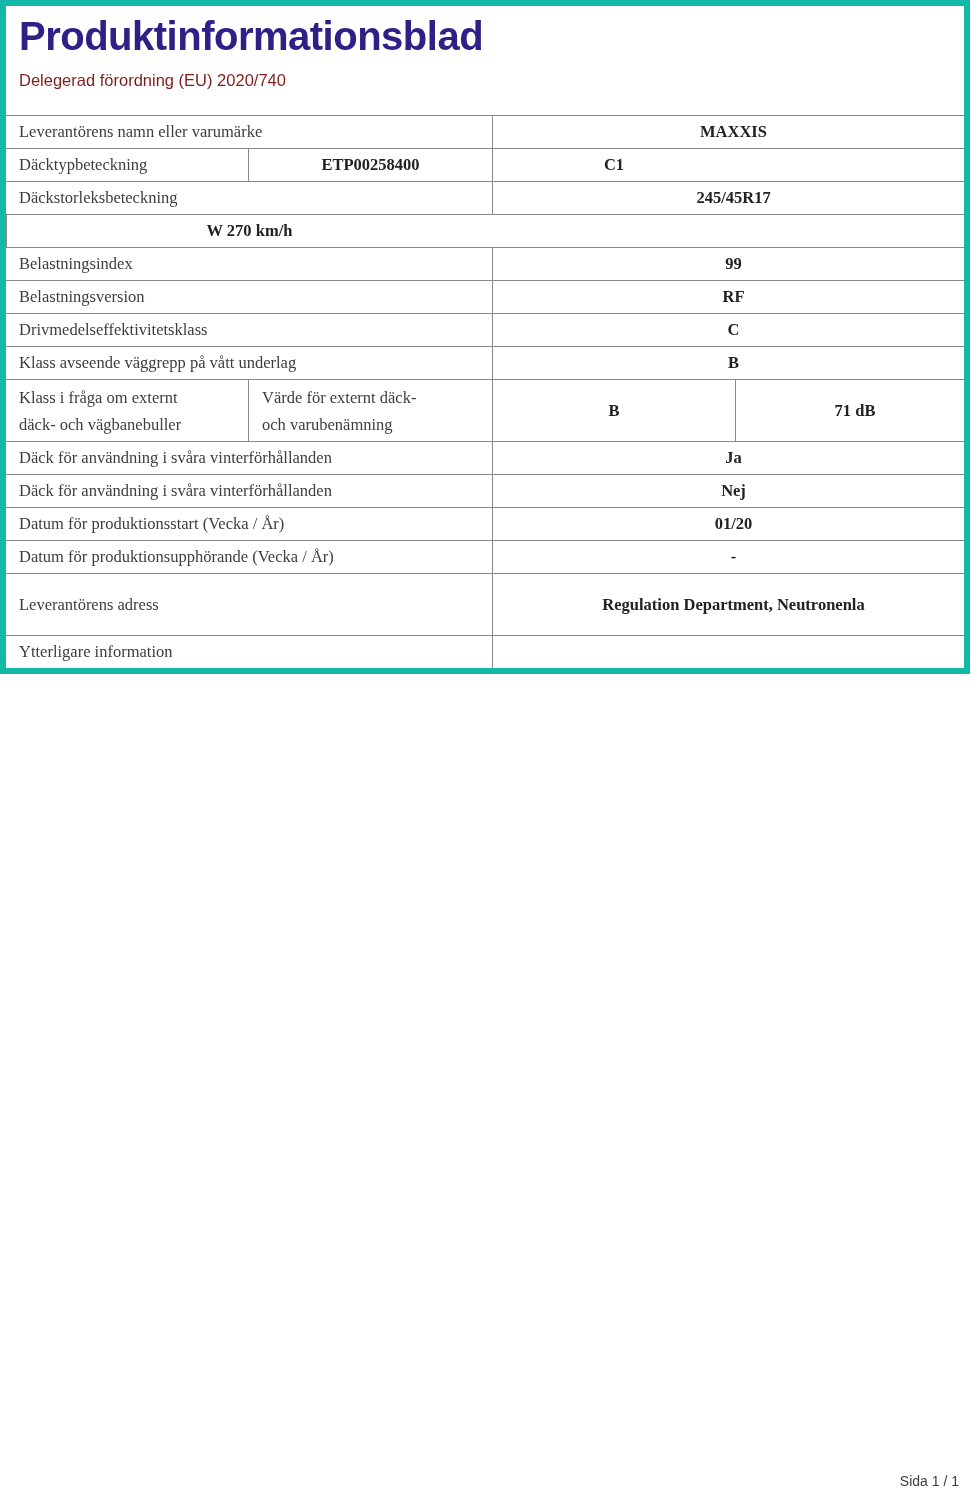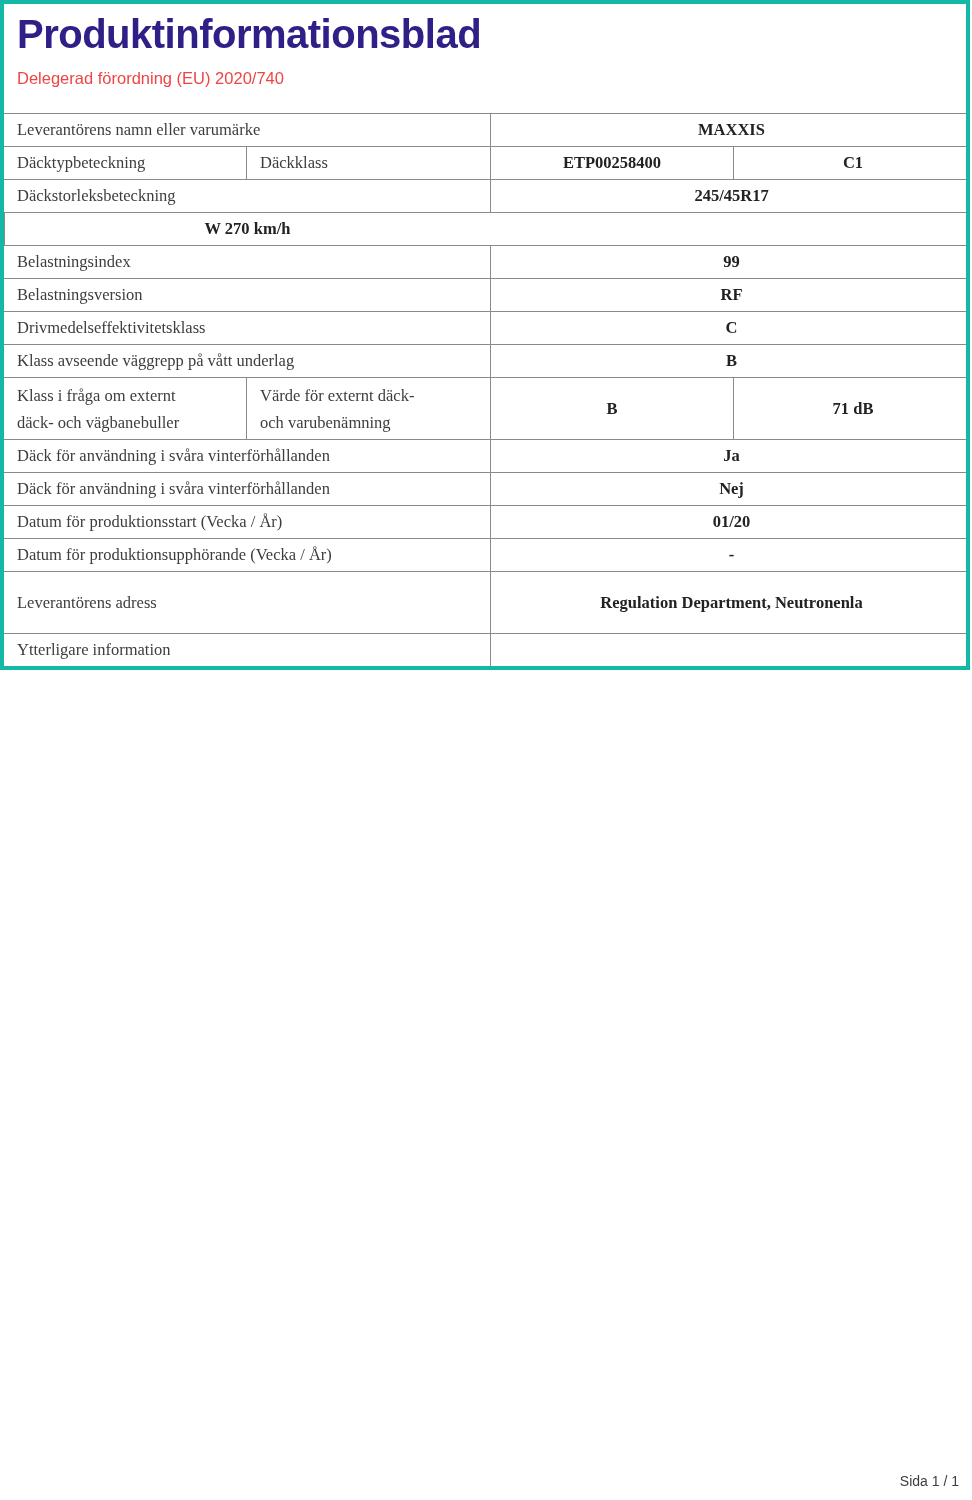--- a/index.html
+++ b/index.html
@@ -3,28 +3,28 @@
 <meta charset="utf-8">
 <style>
   html,body { margin:0; padding:0; }
   body {
     width:972px; height:1500px; background:#ffffff; position:relative;
     font-family:"Liberation Sans", sans-serif;
     -webkit-font-smoothing:antialiased;
   }
   .sheet {
     position:absolute; left:0; top:0; width:970px;
-    border:4px solid #14b8a6; box-sizing:border-box; background:#fff;
+    border:6px solid #14b8a6; box-sizing:border-box; background:#fff;
   }
   .hdr { height:109px; box-sizing:border-box; padding:6px 0 0 13px; }
   .title {
     font-size:40px; font-weight:bold; color:#2F2087;
     letter-spacing:-0.5px; line-height:48px;
   }
-  .subtitle { font-size:16.5px; color:#ef4444; margin-top:11px; }
+  .subtitle { font-size:16.5px; color:#7f1d1d; margin-top:11px; }
 
   .row {
     display:grid; grid-template-columns:242px 244px 243px 239px;
     border-top:1px solid #8a8a8a; box-sizing:border-box;font-family:Liberation Serif, serif;
   }
   .row.single { height:33px; }
   .row.double { height:62px; }
   .cell { display:flex; align-items:center; box-sizing:border-box; min-width:0; }
   .c2 { grid-column: span 2; }
   .bl { border-left:1px solid #8a8a8a; }
@@ -51,21 +51,20 @@
   </div>
 
   <div class="row single">
     <div class="cell lab c2">Leverantörens namn eller varumärke</div>
     <div class="cell val c2 bl">MAXXIS</div>
   </div>
 
 
   <div class="row single">
     <div class="cell lab">Däcktypbeteckning</div>
-    <div class="cell lab bl">Däckklass</div>
     <div class="cell val bl">ETP00258400</div>
     <div class="cell val bl">C1</div>
   </div>
 
   <div class="row single">
     <div class="cell lab c2">Däckstorleksbeteckning</div>
     <div class="cell val c2 bl">245/45R17</div>
   </div>
 
   <div class="row single">

